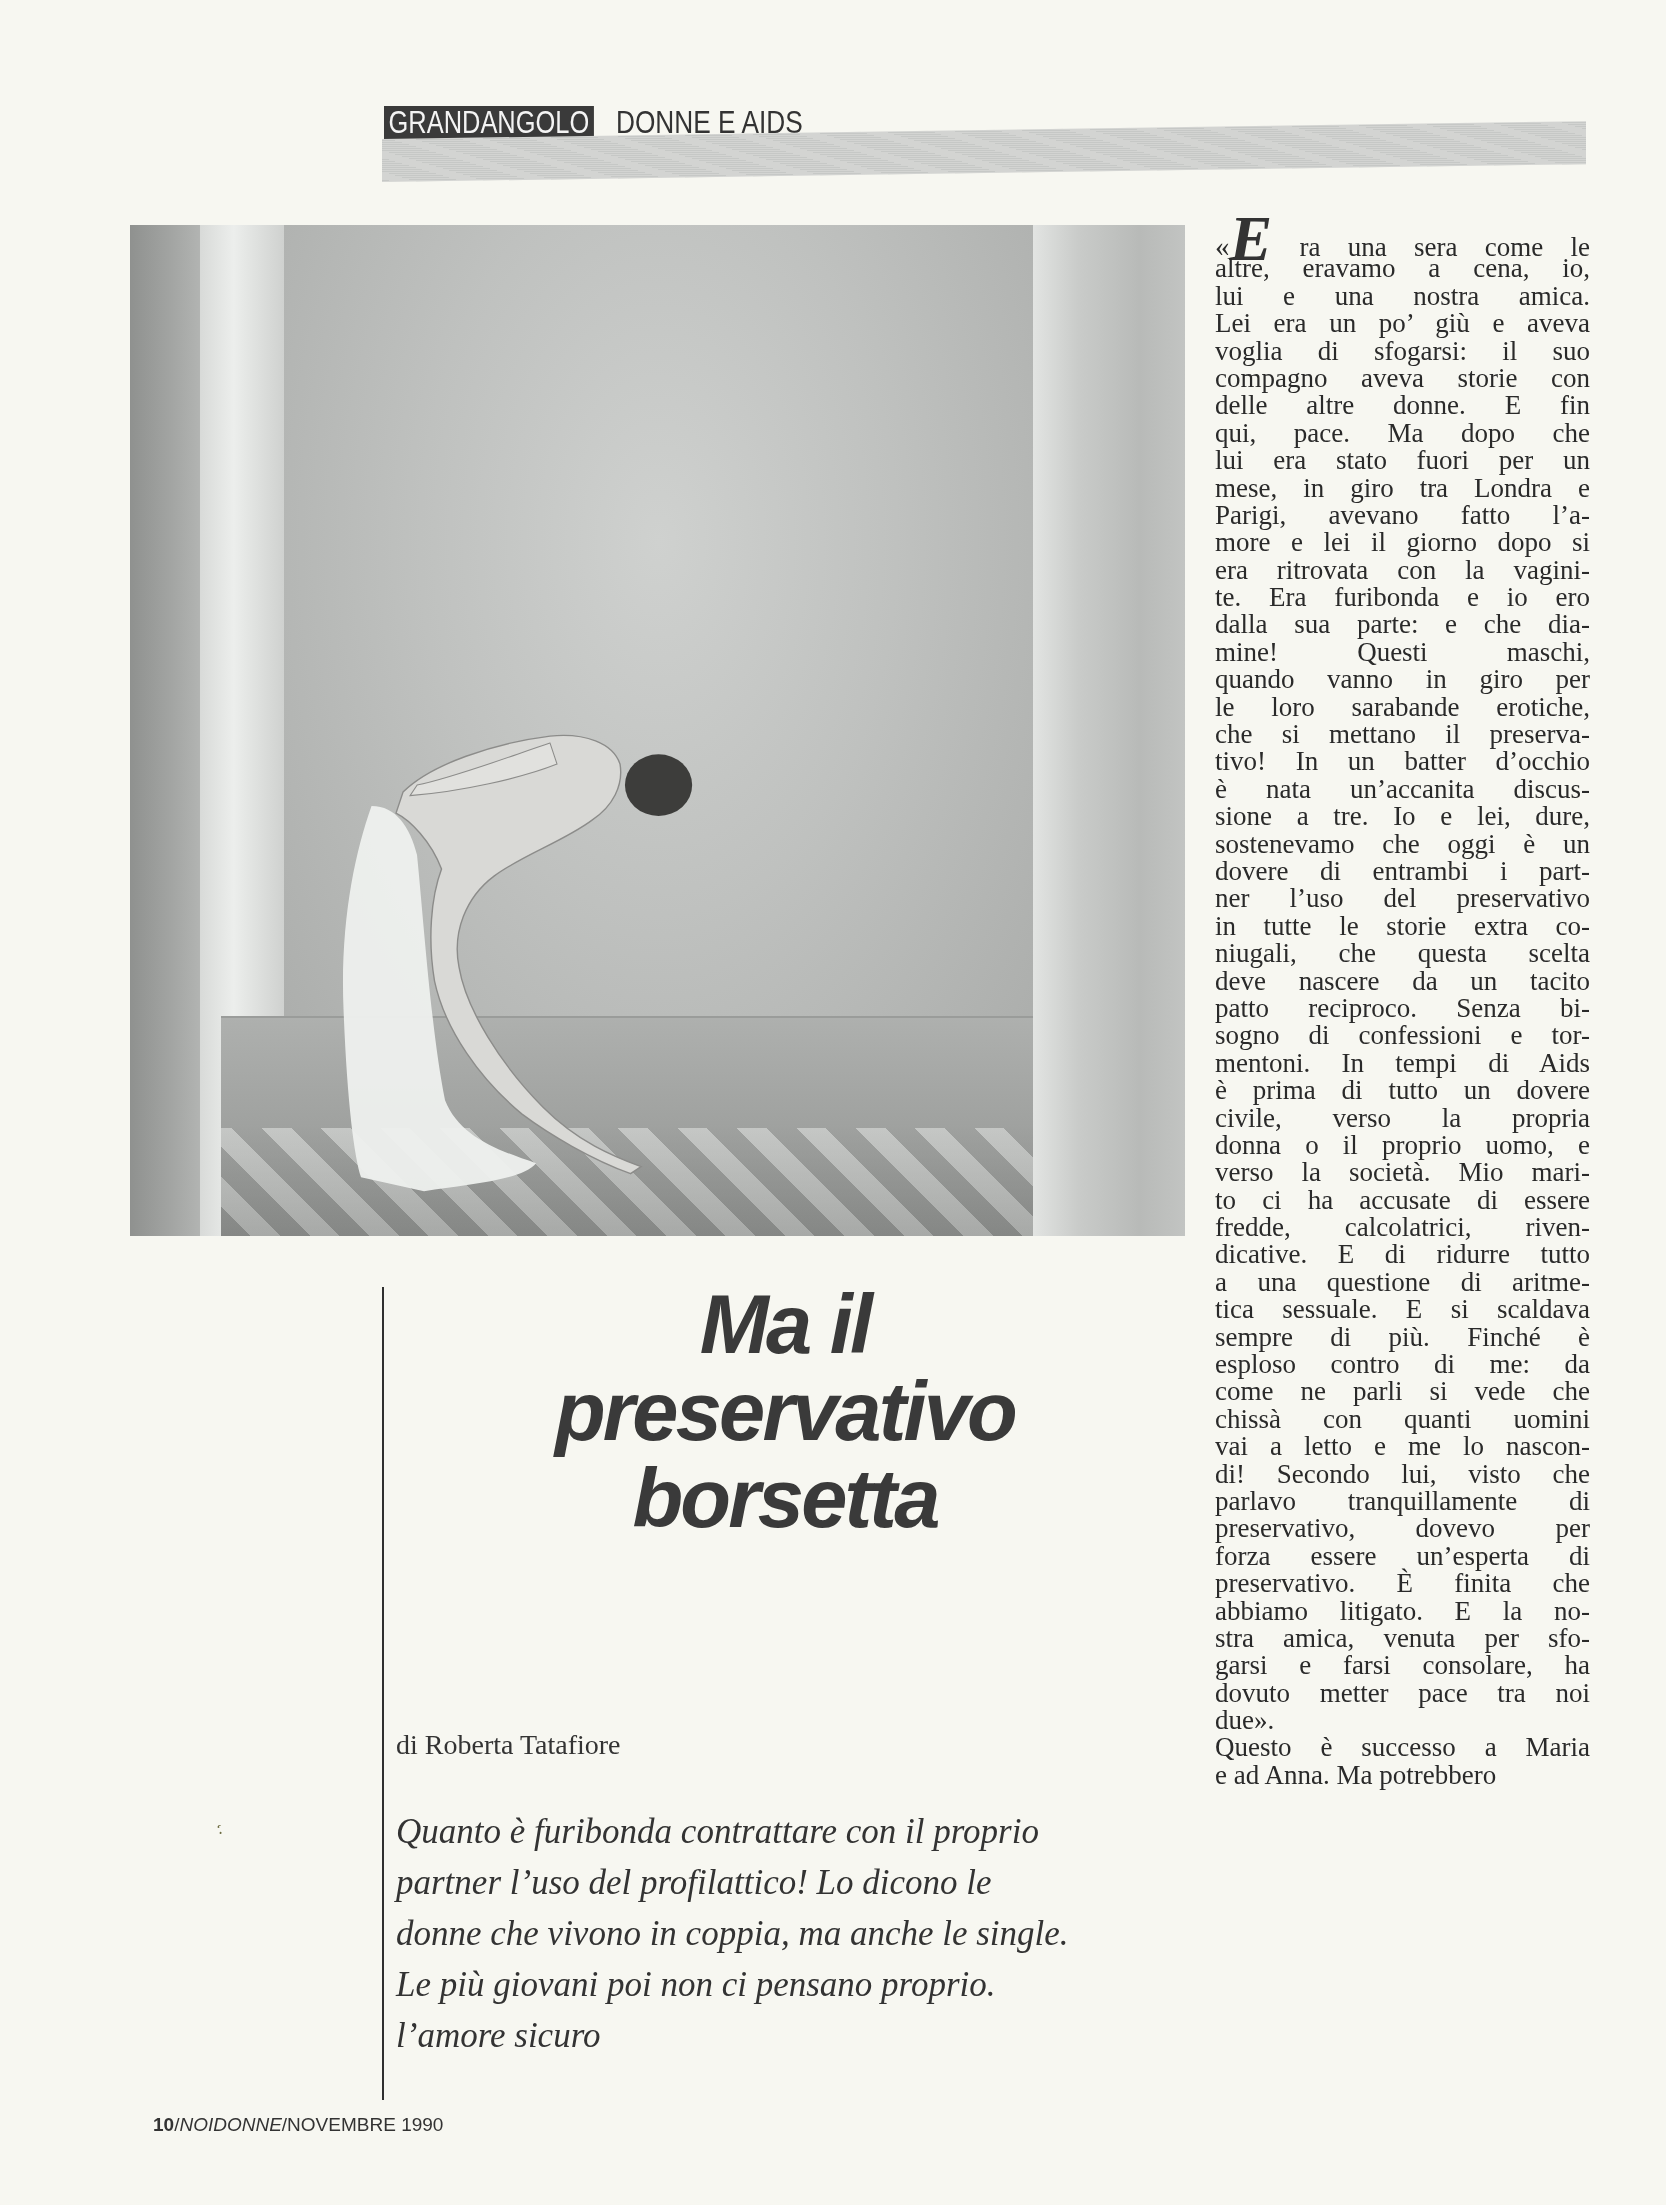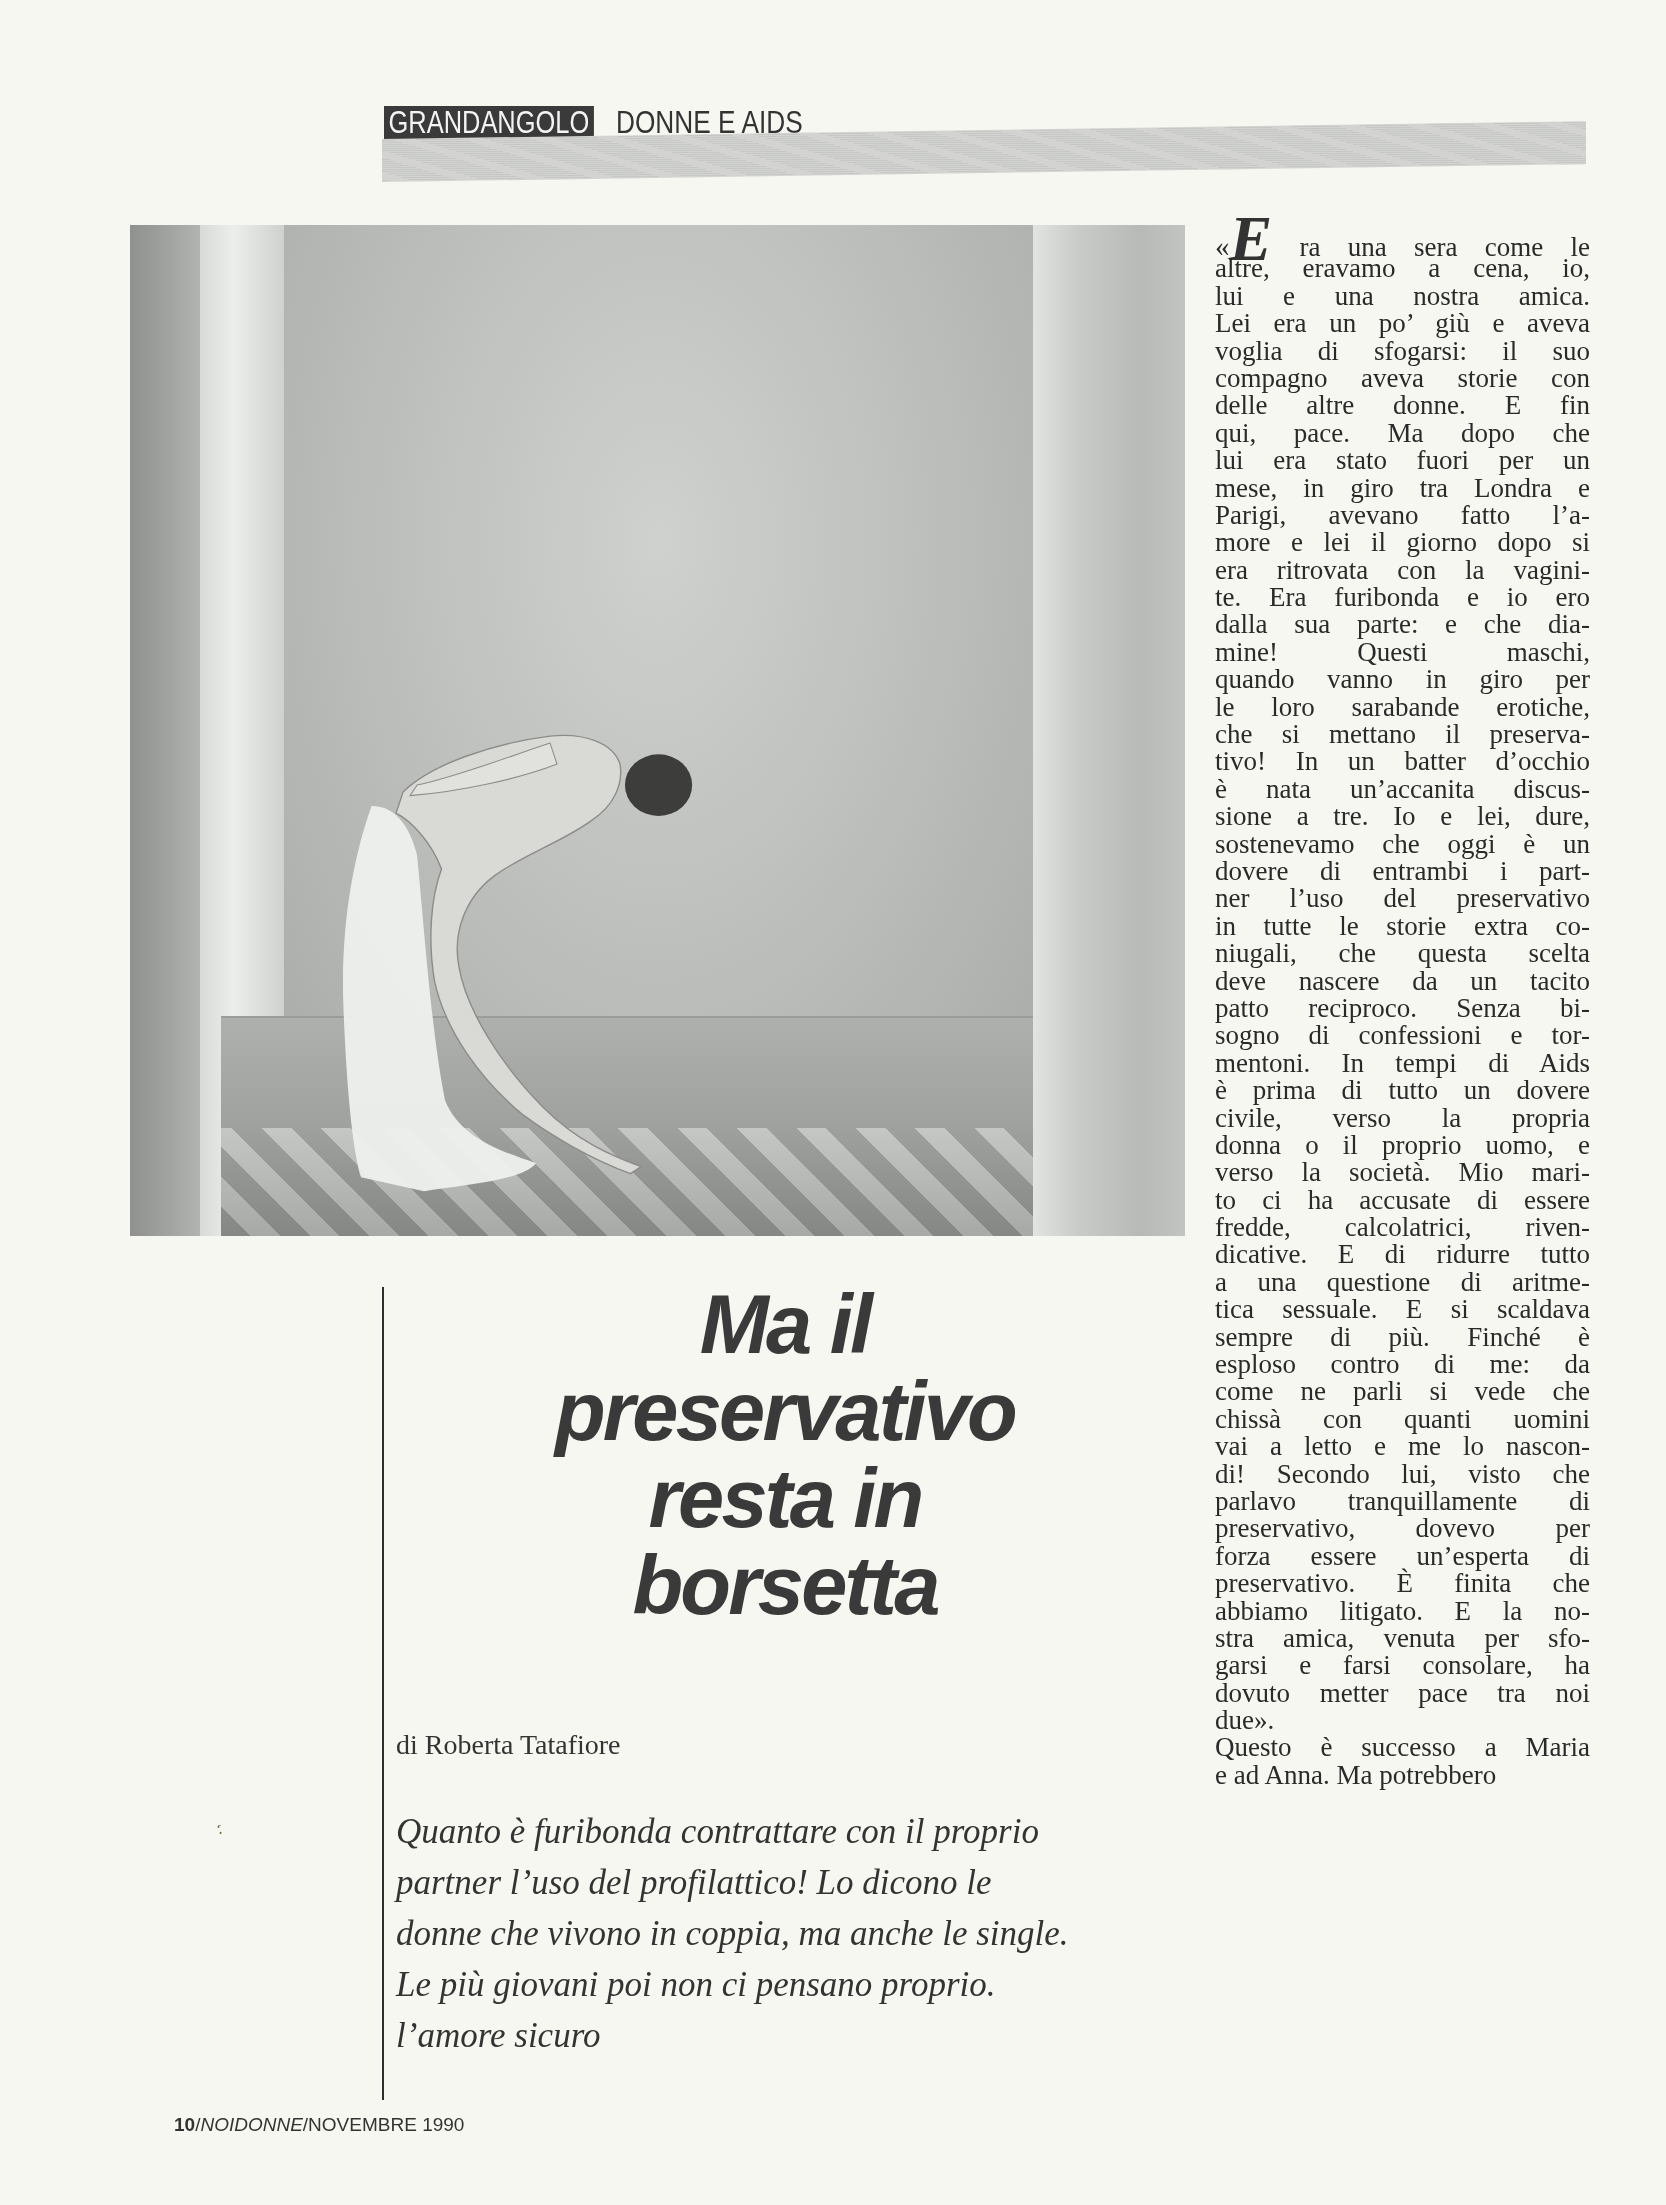--- a/index.html
+++ b/index.html
@@ -77,21 +77,21 @@
   }
   .body-col .line { display: block; text-align: justify; text-align-last: justify; white-space: nowrap; height: 27.4px; }
   .body-col .line.last { text-align-last: left; }
   .dropcap-quote { font-size: 29px; }
   .dropcap { font-style: italic; font-weight: bold; font-size: 64px; line-height: 21px; color: #333; vertical-align: -4.2px; }
 
   .footer {
     left: 153px; top: 2114px;
     font-family: "Liberation Sans", sans-serif; font-size: 19px; color: #333;
   }
-  .footer .num { font-weight: bold; margin-left: 21px; }
+  .footer .num { font-weight: bold; }
   .footer .mag { font-style: italic; }
 
   .speck { left: 215px; top: 1819px; font-size: 15.4px; color: #6b6a40; transform: rotate(30deg); }
 </style>
 </head>
 <body>
 
 <div class="abs section-badge">GRANDANGOLO</div>
 <div class="abs section-title">DONNE E AIDS</div>
 <div class="abs header-band"></div>
@@ -112,21 +112,20 @@
     <ellipse cx="755" cy="800" rx="48" ry="44" fill="#3d3d3b"></ellipse>
 
     <path d="M600 740 C540 760 460 790 410 800 L400 815 C470 810 560 790 610 770 Z" fill="#e1e1de" stroke="#8c8c8a" stroke-width="1.5"></path>
   </svg>
 </div>
 
 <div class="abs vrule"></div>
 <div class="abs headline">
   <div>Ma il</div>
   <div>preservativo</div>
-  <div>resta in</div>
   <div>borsetta</div>
 </div>
 <div class="abs byline">di Roberta Tatafiore</div>
 <div class="abs speck">ʻ⸳</div>
 <div class="abs standfirst">
   <div>Quanto è furibonda contrattare con il proprio</div>
   <div>partner l’uso del profilattico! Lo dicono le</div>
   <div>donne che vivono in coppia, ma anche le single.</div>
   <div>Le più giovani poi non ci pensano proprio.</div>
   <div>l’amore sicuro</div>

